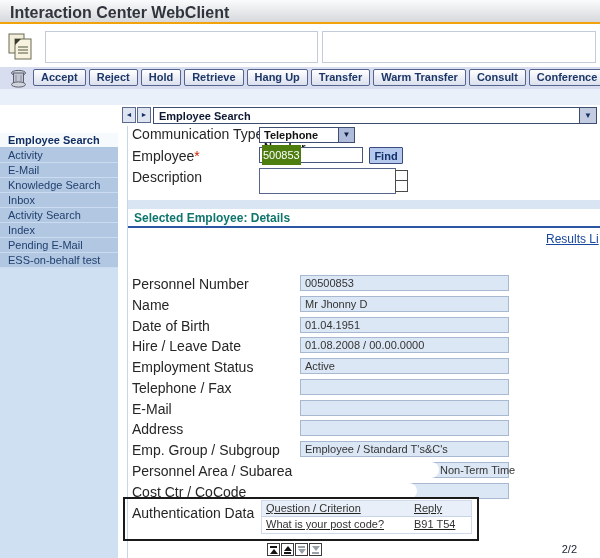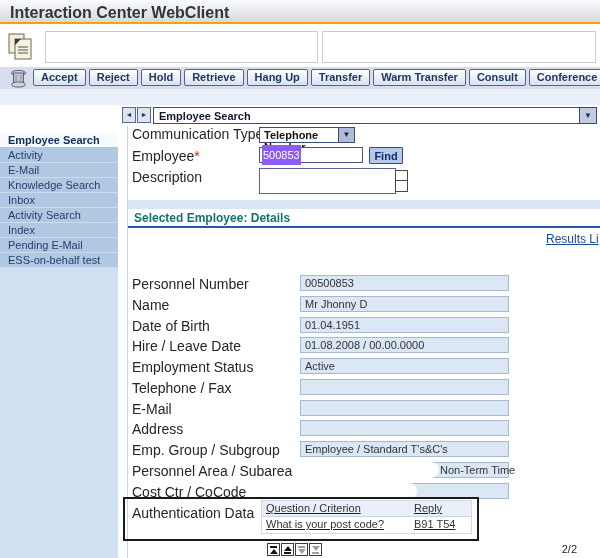--- a/index.html
+++ b/index.html
@@ -48,21 +48,21 @@
   #main{position:absolute;left:127px;top:126px;width:473px;height:432px;background:#fff;border-left:1px solid #c4d6e8;}
   .lbl{position:absolute;left:4px;font-size:14px;color:#262626;white-space:nowrap;}
 
   
   #commdd{position:absolute;left:131px;top:1px;width:96px;height:16px;background:#fff;border:1px solid #3e4e70;}
   #commdd .v{position:absolute;left:4px;top:1px;font-size:11px;font-weight:bold;color:#121212;}
   #commdd .db{position:absolute;right:0;top:0;width:16px;height:14px;background:#aebbda;border-left:1px solid #3e4e70;
     font-size:8px;color:#101c3e;text-align:center;line-height:14px;}
   #empfield{position:absolute;left:131px;top:21px;width:104px;height:16px;background:#fff;border:1px solid #46567c;
     line-height:14px;padding-left:2px;}
-  #empfield .selhl{background:#8b5cf6;color:#fff;font-size:11px;padding:4px 1px;}
+  #empfield .selhl{background:#4d7c0f;color:#fff;font-size:11px;padding:4px 1px;}
   #findbtn{position:absolute;left:241px;top:21px;width:34px;height:17px;background:#b5c9ee;border:1px solid #3a4a7e;
     font-size:11px;font-weight:bold;color:#12306a;text-align:center;line-height:14px;padding:0;border-radius:1px;}
   #descta{position:absolute;left:131px;top:42px;width:137px;height:26px;background:#fff;border:1px solid #56668c;}
   #tascroll{position:absolute;left:267px;top:44px;width:13px;height:22px;background:#fff;border:1px solid #4a4a4a;}
   #tascroll .c1{height:10px;border-bottom:1px solid #4a4a4a;}
 
   #separator{position:absolute;left:0;top:74px;width:473px;height:9px;background:#d9e5f3;}
 
   #dethead{position:absolute;left:0;top:84px;width:473px;height:18px;border-bottom:2px solid #2c55a2;}
   #dethead .t{position:absolute;left:6px;top:1px;font-size:12px;font-weight:bold;color:#0f766e;}

